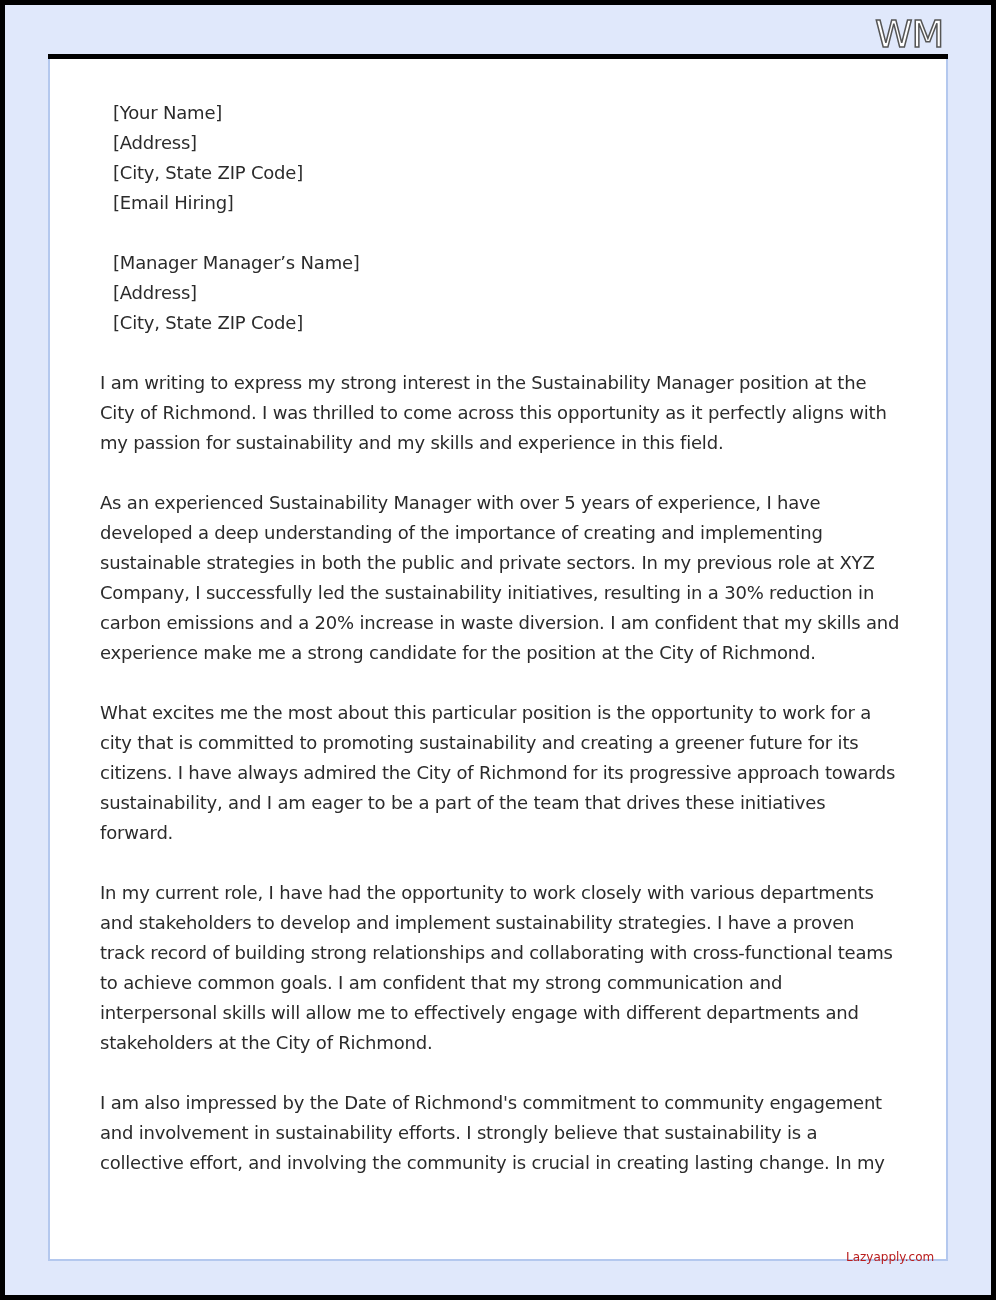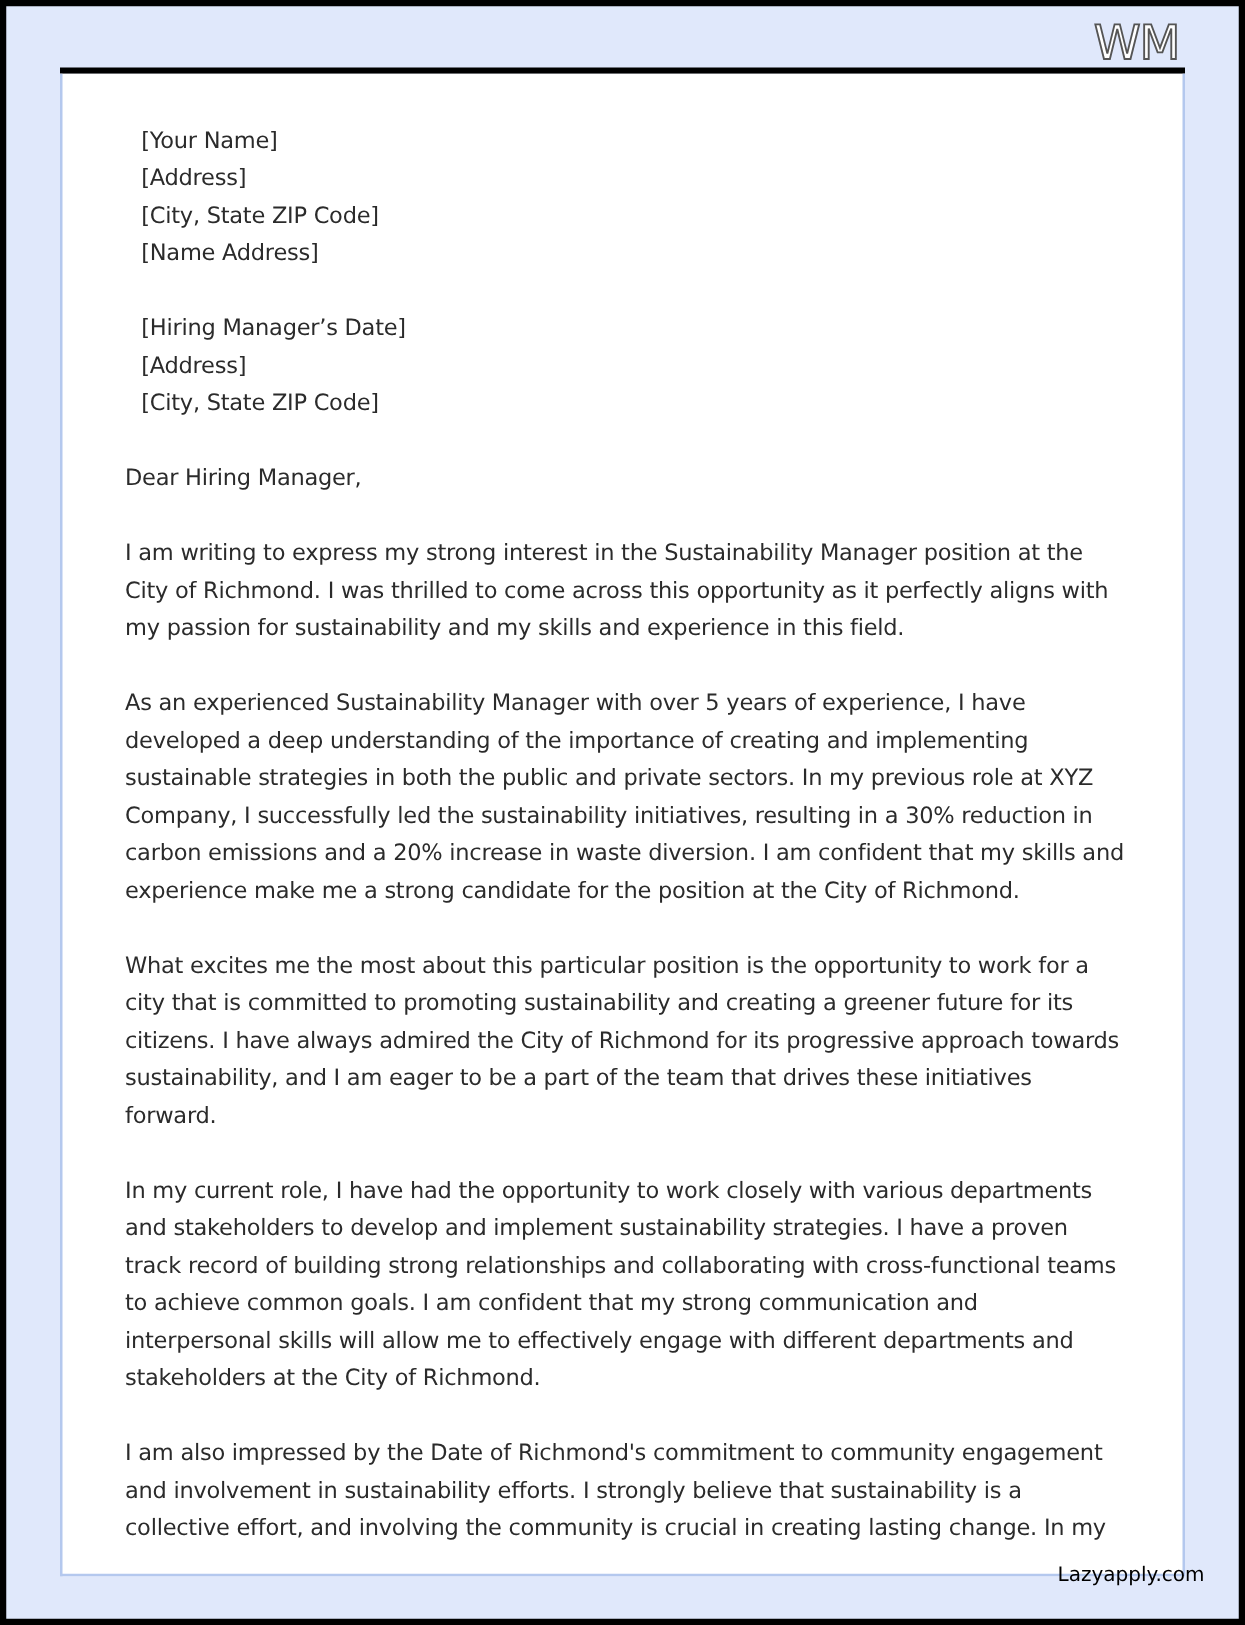--- a/index.html
+++ b/index.html
@@ -34,44 +34,43 @@
       position: absolute; left: 95px; top: 93px; width: 800px;
       font-family: "DejaVu Sans", sans-serif;
       font-size: 18px; line-height: 30px; color: #2b2b2b;
       letter-spacing: -0.2px;
     }
     .content p { margin: 0 0 30px 0; }
     .content .line { display: block; margin-left: 13px; }
     .footer-brand {
       position: absolute; left: 841px; top: 1245px;
       font-family: "DejaVu Sans", sans-serif;
-      font-size: 16px; color: #000000;
+      font-size: 12px; color: #b91c1c;
     }
   </style>
 </head>
 <body>
 
 <div class="frame">
   <div class="watermark">WM</div>
   <div class="topbar"></div>
   <div class="page"></div>
 
   <div class="content">
     <p>
       <span class="line">[Your Name]</span>
       <span class="line">[Address]</span>
       <span class="line">[City, State ZIP Code]</span>
-      <span class="line">[Name Address]</span>
+      <span class="line">[Email Hiring]</span>
     </p>
     <p>
-      <span class="line">[Hiring Manager’s Date]</span>
+      <span class="line">[Manager Manager’s Name]</span>
       <span class="line">[Address]</span>
       <span class="line">[City, State ZIP Code]</span>
     </p>
-    <p>Dear Hiring Manager,</p>
     <p>I am writing to express my strong interest in the Sustainability Manager position at the City of Richmond. I was thrilled to come across this opportunity as it perfectly aligns with my passion for sustainability and my skills and experience in this field.</p>
     <p>As an experienced Sustainability Manager with over 5 years of experience, I have developed a deep understanding of the importance of creating and implementing sustainable strategies in both the public and private sectors. In my previous role at XYZ Company, I successfully led the sustainability initiatives, resulting in a 30% reduction in carbon emissions and a 20% increase in waste diversion. I am confident that my skills and experience make me a strong candidate for the position at the City of Richmond.</p>
     <p>What excites me the most about this particular position is the opportunity to work for a city that is committed to promoting sustainability and creating a greener future for its citizens. I have always admired the City of Richmond for its progressive approach towards sustainability, and I am eager to be a part of the team that drives these initiatives forward.</p>
     <p>In my current role, I have had the opportunity to work closely with various departments and stakeholders to develop and implement sustainability strategies. I have a proven track record of building strong relationships and collaborating with cross-functional teams to achieve common goals. I am confident that my strong communication and interpersonal skills will allow me to effectively engage with different departments and stakeholders at the City of Richmond.</p>
     <p>I am also impressed by the Date of Richmond's commitment to community engagement and involvement in sustainability efforts. I strongly believe that sustainability is a collective effort, and involving the community is crucial in creating lasting change. In my</p>
   </div>
 
   <div class="footer-brand">Lazyapply.com</div>
 </div>
 

